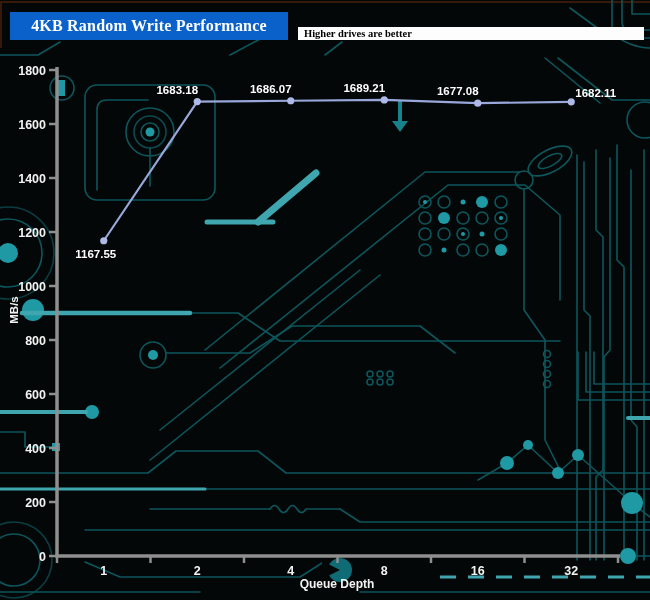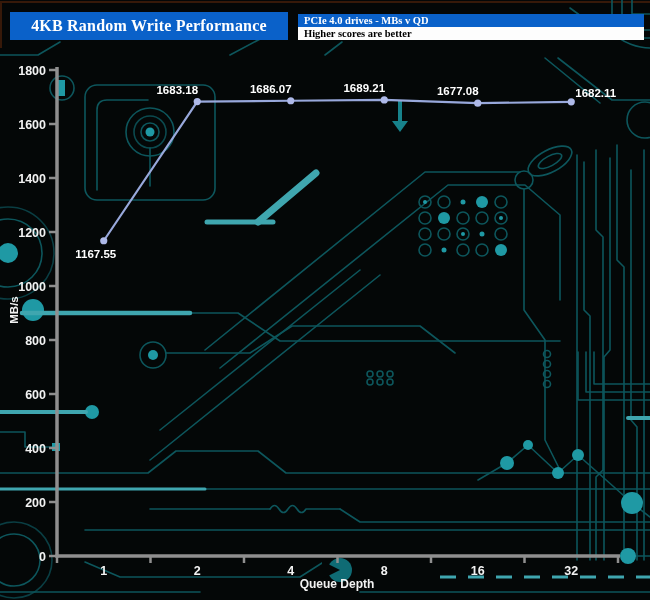--- a/index.html
+++ b/index.html
@@ -180,25 +180,22 @@
 
     <g>
       <line x1="400" y1="101" x2="400" y2="121" stroke="#17828b" stroke-width="4"></line>
       <path d="M392,121 H408 L400,132 Z" fill="#17828b"></path>
     </g>
   </svg>
 
   <div class="hdr" id="title-box">
     <span>4KB Random Write Performance</span>
   </div>
-  <div class="hdr" id="subtitle-top">
-    <span>PCIe 4.0 drives - MBs v QD</span>
-  </div>
   <div class="hdr" id="subtitle-bottom">
-    <span>Higher scores are better</span>
+    <span>Higher drives are better</span>
   </div>
 
   <svg id="chart-layer" width="650" height="600" viewBox="0 0 650 600">
     <g id="chart-generated">
         <line x1="49" y1="556" x2="57" y2="556" stroke="#8f8f8f" stroke-width="2.5"></line>
         <text x="46" y="560.5" text-anchor="end" font-size="12.5" fill="#f2f2f2">0</text>
         <line x1="49" y1="502" x2="57" y2="502" stroke="#8f8f8f" stroke-width="2.5"></line>
         <text x="46" y="506.5" text-anchor="end" font-size="12.5" fill="#f2f2f2">200</text>
         <line x1="49" y1="448" x2="57" y2="448" stroke="#8f8f8f" stroke-width="2.5"></line>
         <text x="46" y="452.5" text-anchor="end" font-size="12.5" fill="#f2f2f2">400</text>

